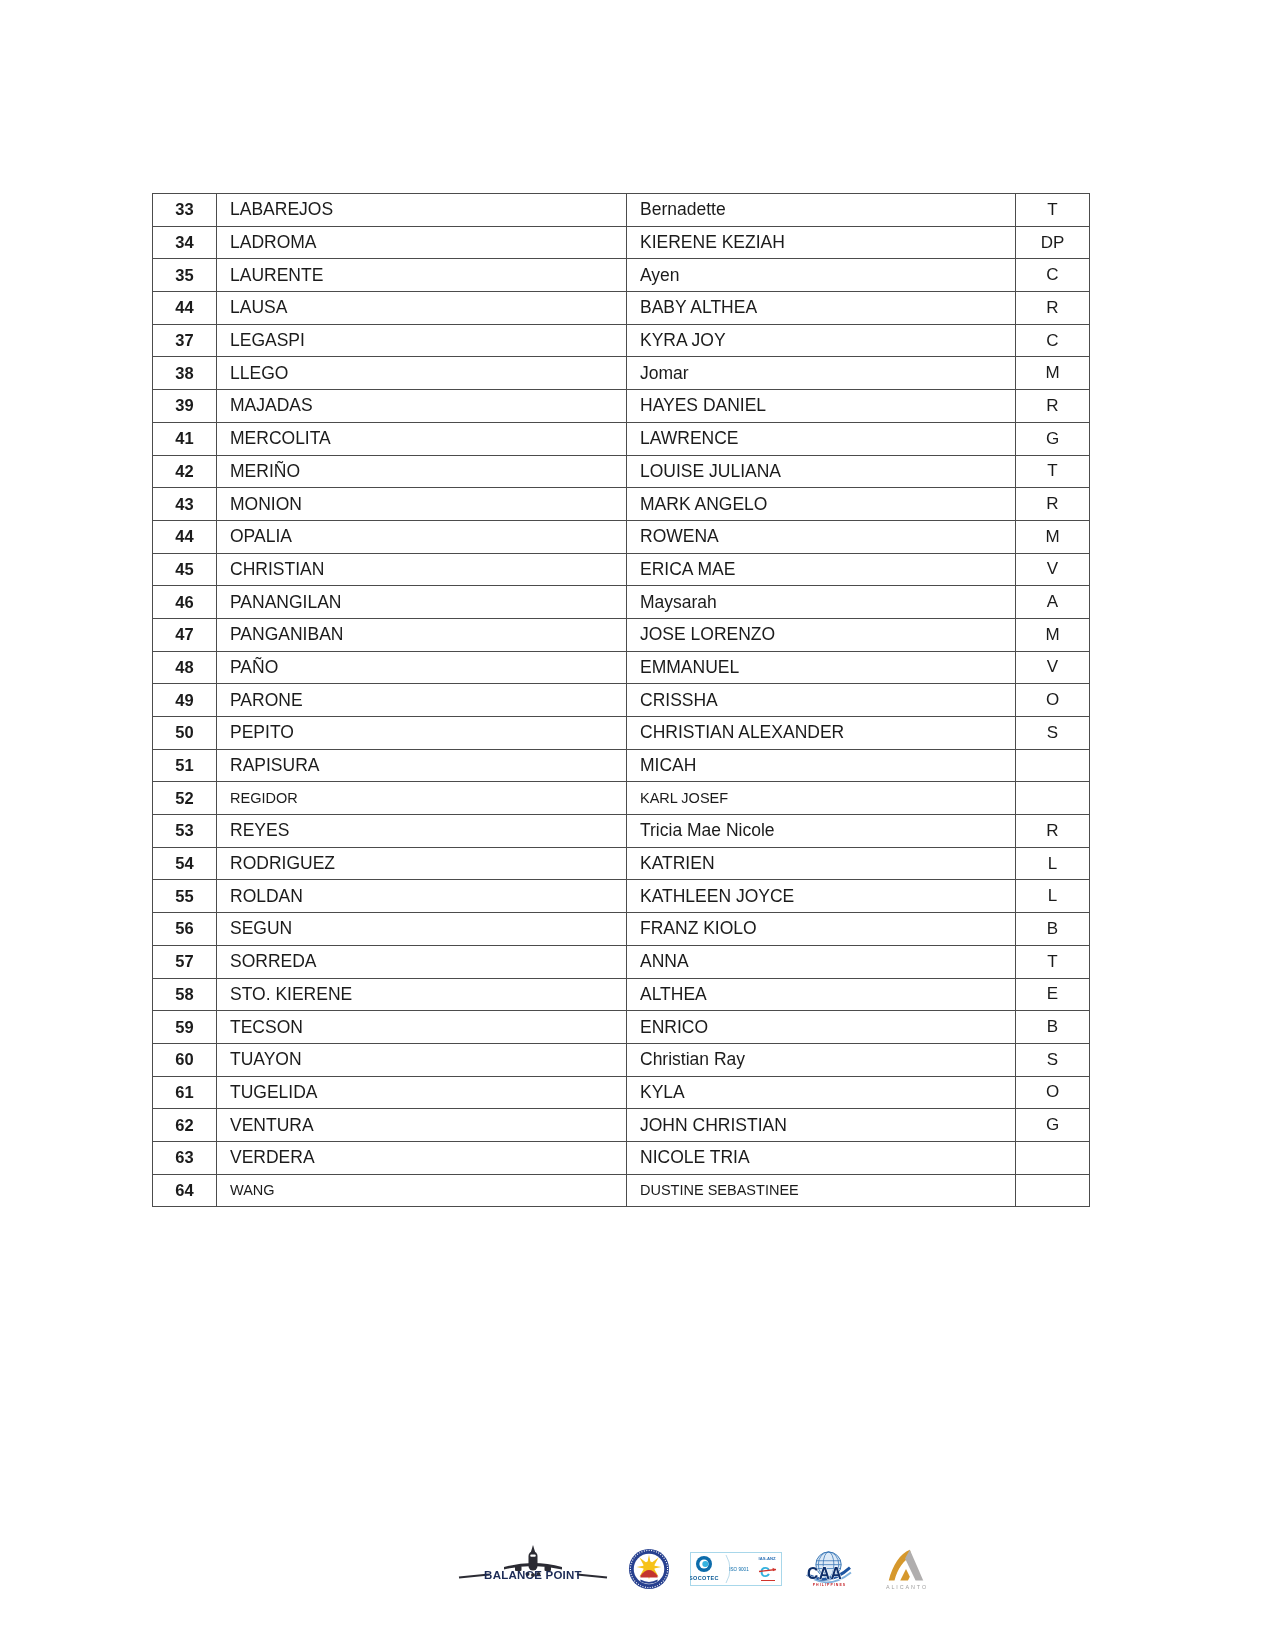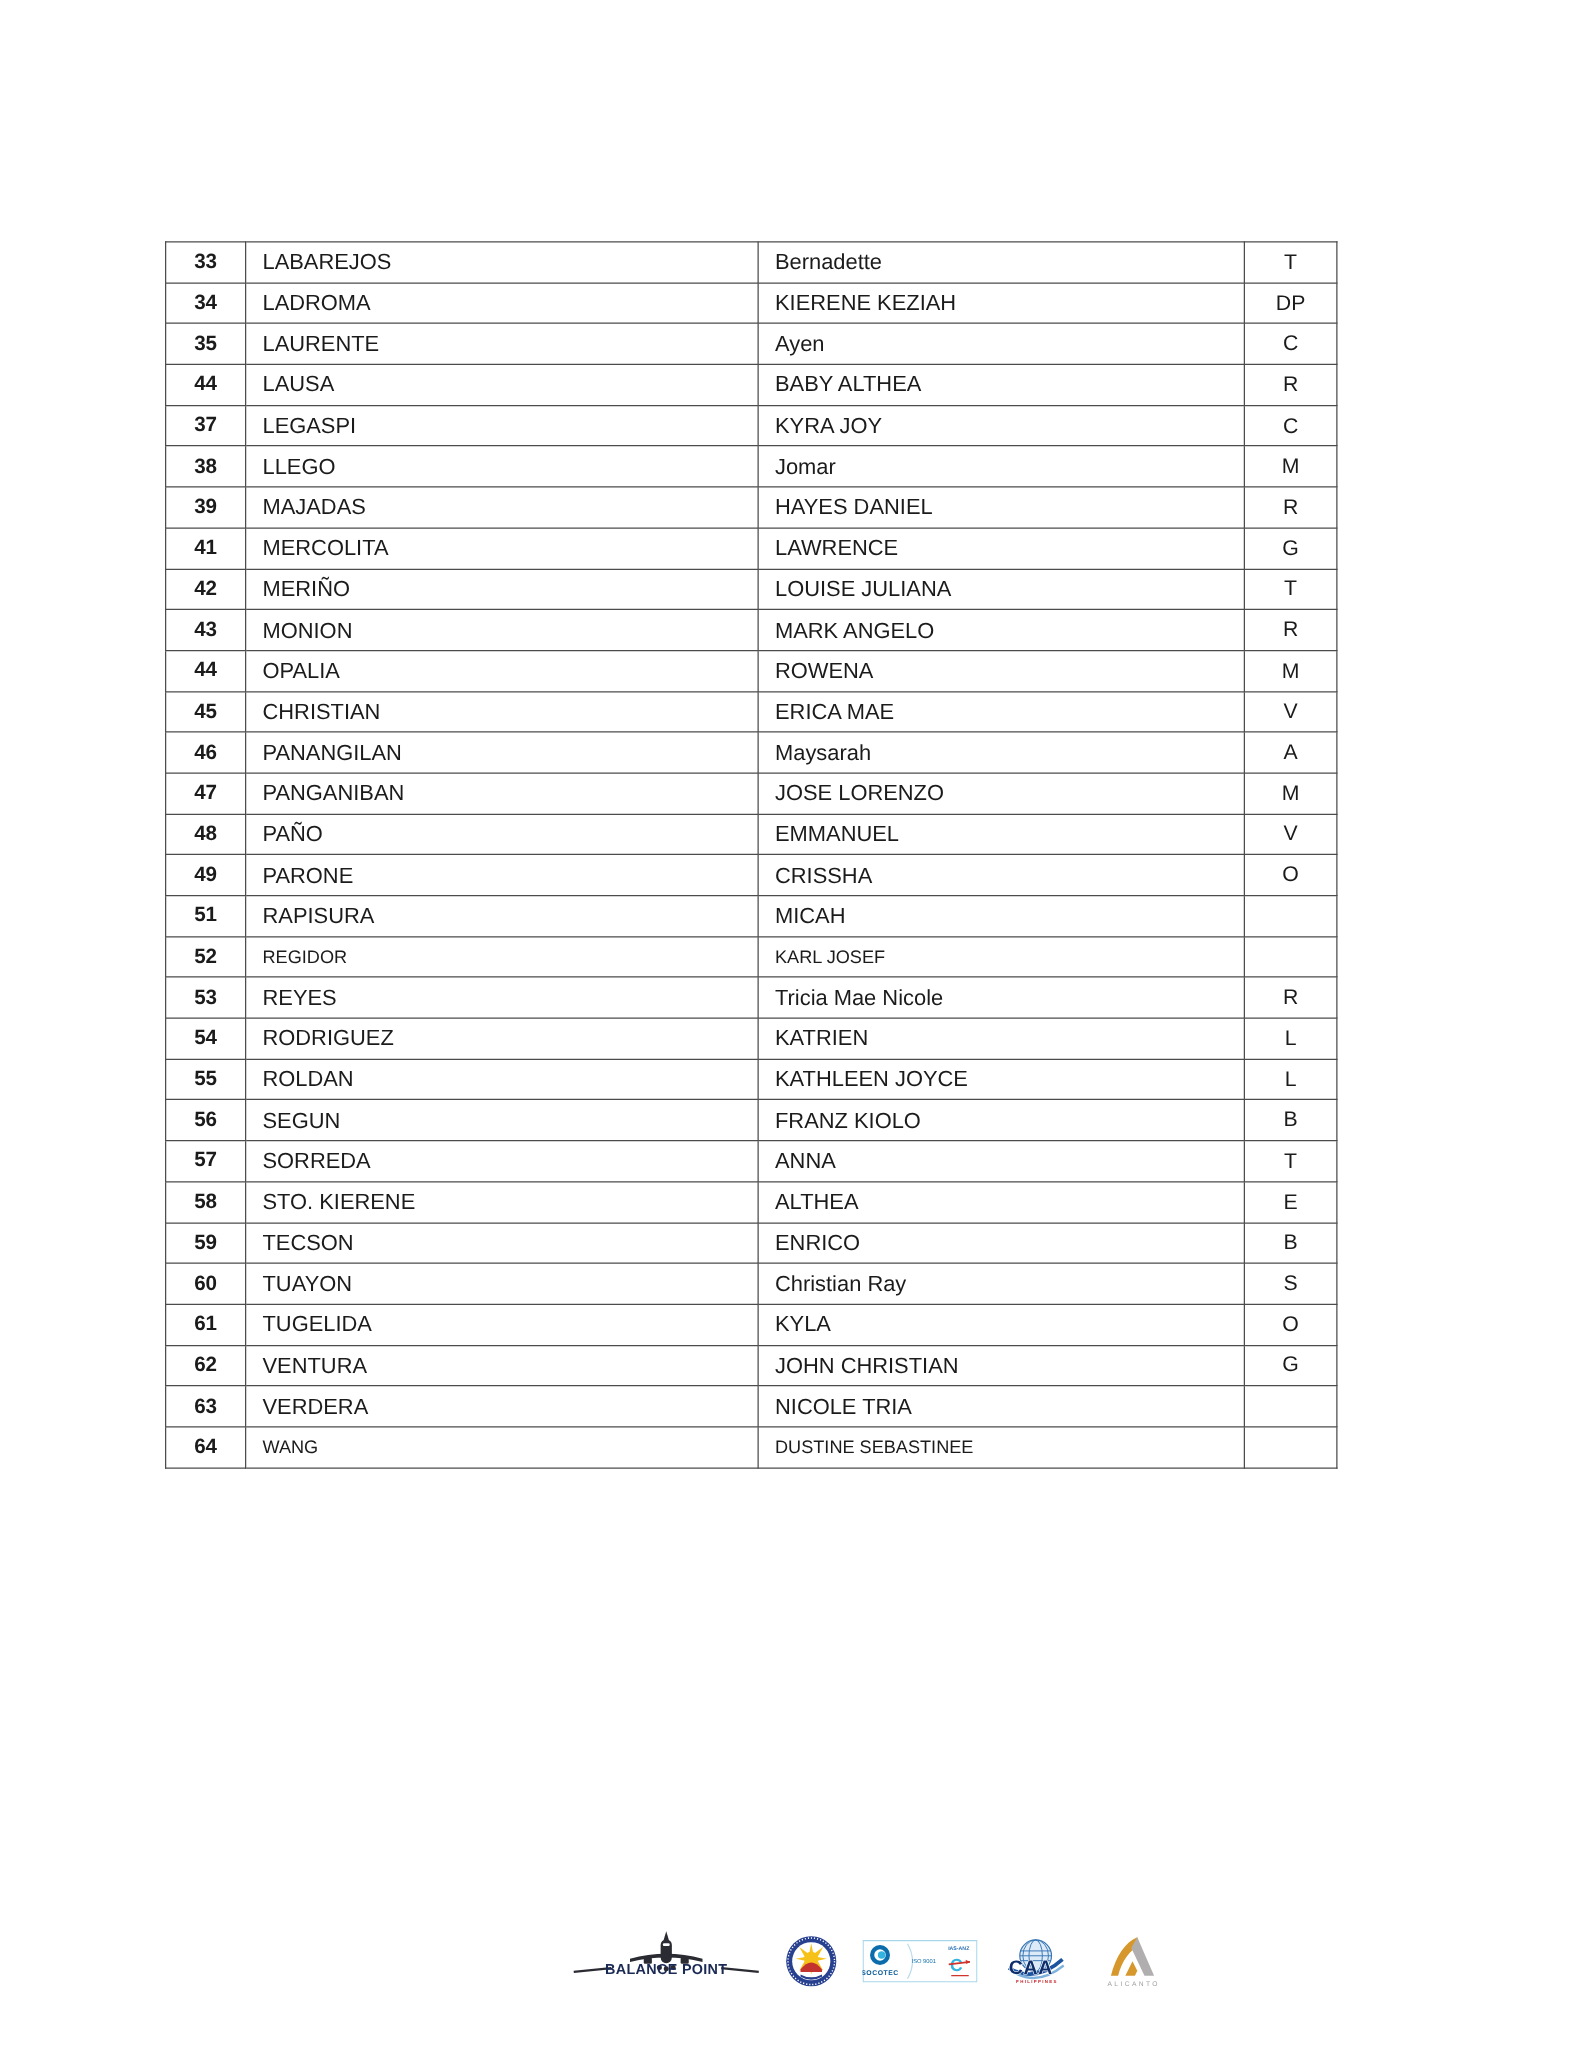--- a/index.html
+++ b/index.html
@@ -10,21 +10,21 @@
   .page {
     position: relative;
     width: 1275px;
     height: 1650px;
     background: #ffffff;
     font-family: "Liberation Sans", sans-serif;
     overflow: hidden;
   }
   table.roster {
     position: absolute;
-    left: 132px;
+    left: 152px;
     top: 193px;
     width: 899px;
     border-collapse: collapse;
     table-layout: fixed;
   }
   table.roster td {
     border: 1.6px solid var(--border, #4c4c4c);
     height: 31.7px;
     padding: 0 4px 0 13px;
     font-size: 17.5px;
@@ -185,20 +185,26 @@
           <td class="col-first">EMMANUEL</td>
           <td class="col-initial">V</td>
         </tr>
         <tr>
           <td class="col-num">49</td>
           <td class="col-surname">PARONE</td>
           <td class="col-first">CRISSHA</td>
           <td class="col-initial">O</td>
         </tr>
         <tr>
+          <td class="col-num">50</td>
+          <td class="col-surname">PEPITO</td>
+          <td class="col-first">CHRISTIAN ALEXANDER</td>
+          <td class="col-initial">S</td>
+        </tr>
+        <tr>
           <td class="col-num">51</td>
           <td class="col-surname">RAPISURA</td>
           <td class="col-first">MICAH</td>
           <td class="col-initial"></td>
         </tr>
         <tr>
           <td class="col-num">52</td>
           <td class="col-surname small">REGIDOR</td>
           <td class="col-first small">KARL JOSEF</td>
           <td class="col-initial"></td>

